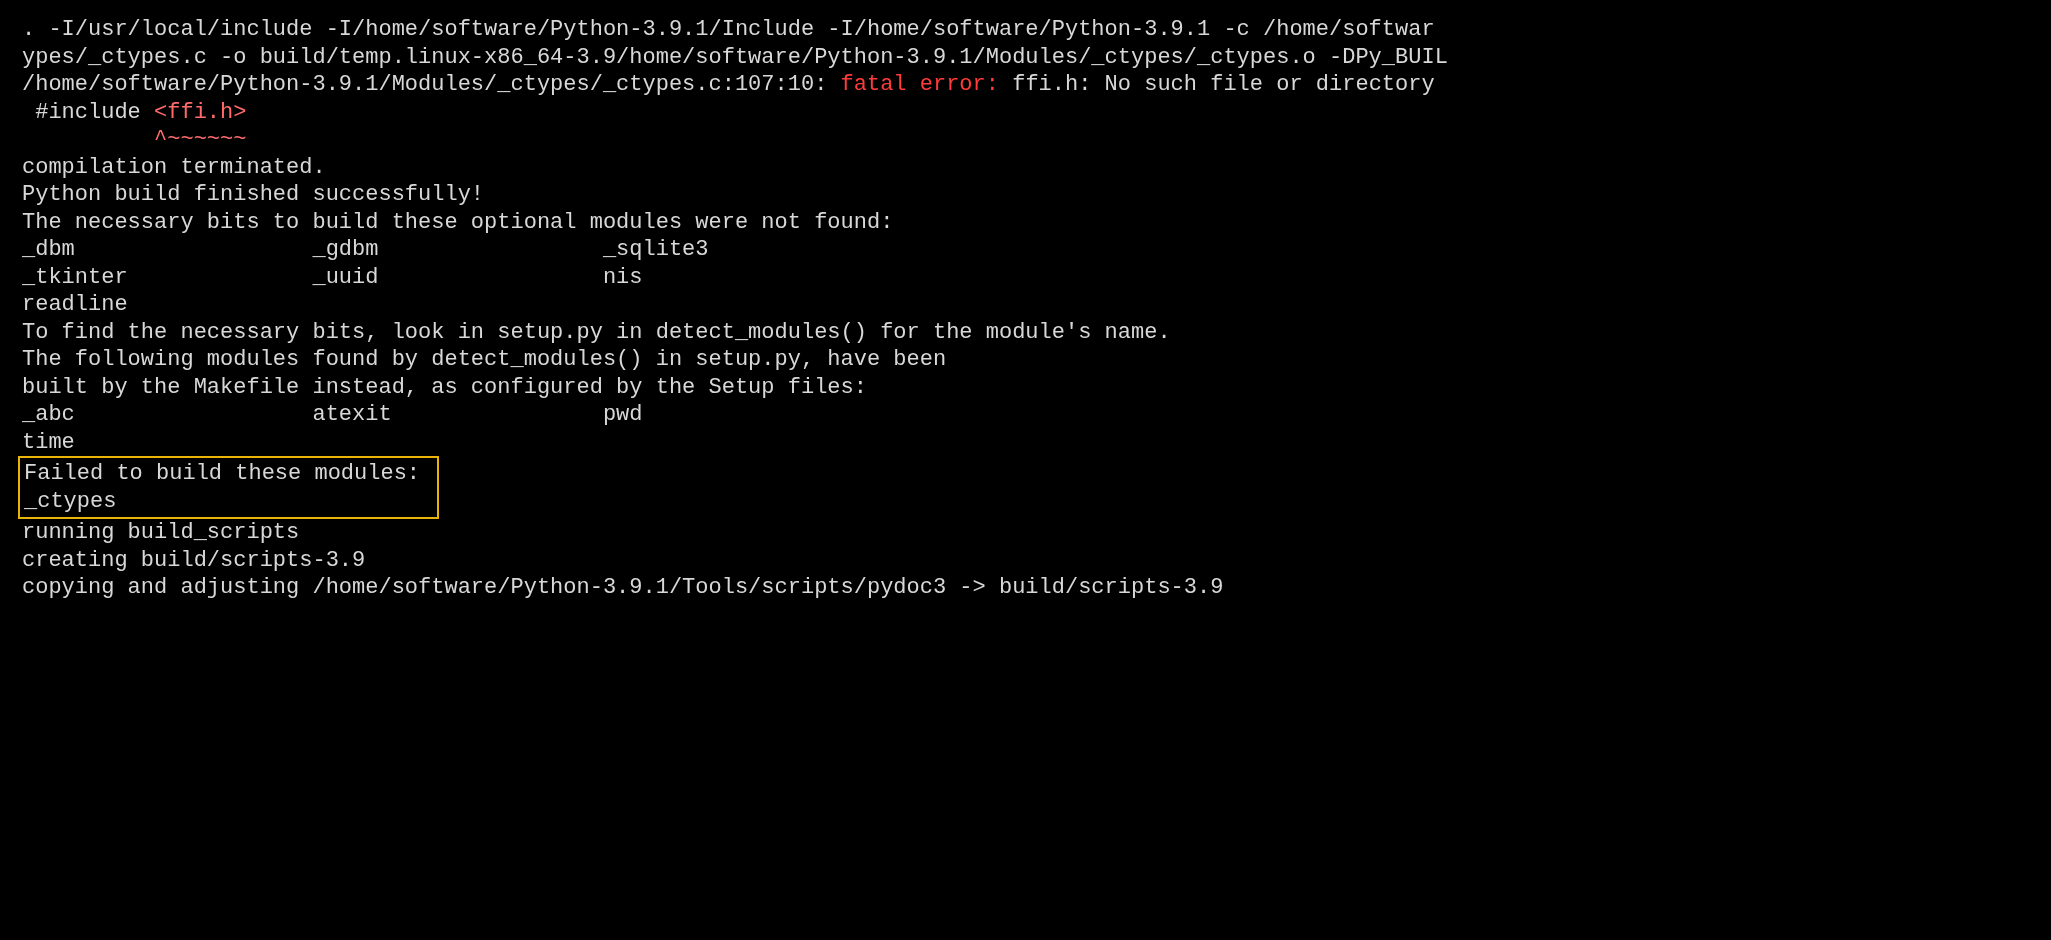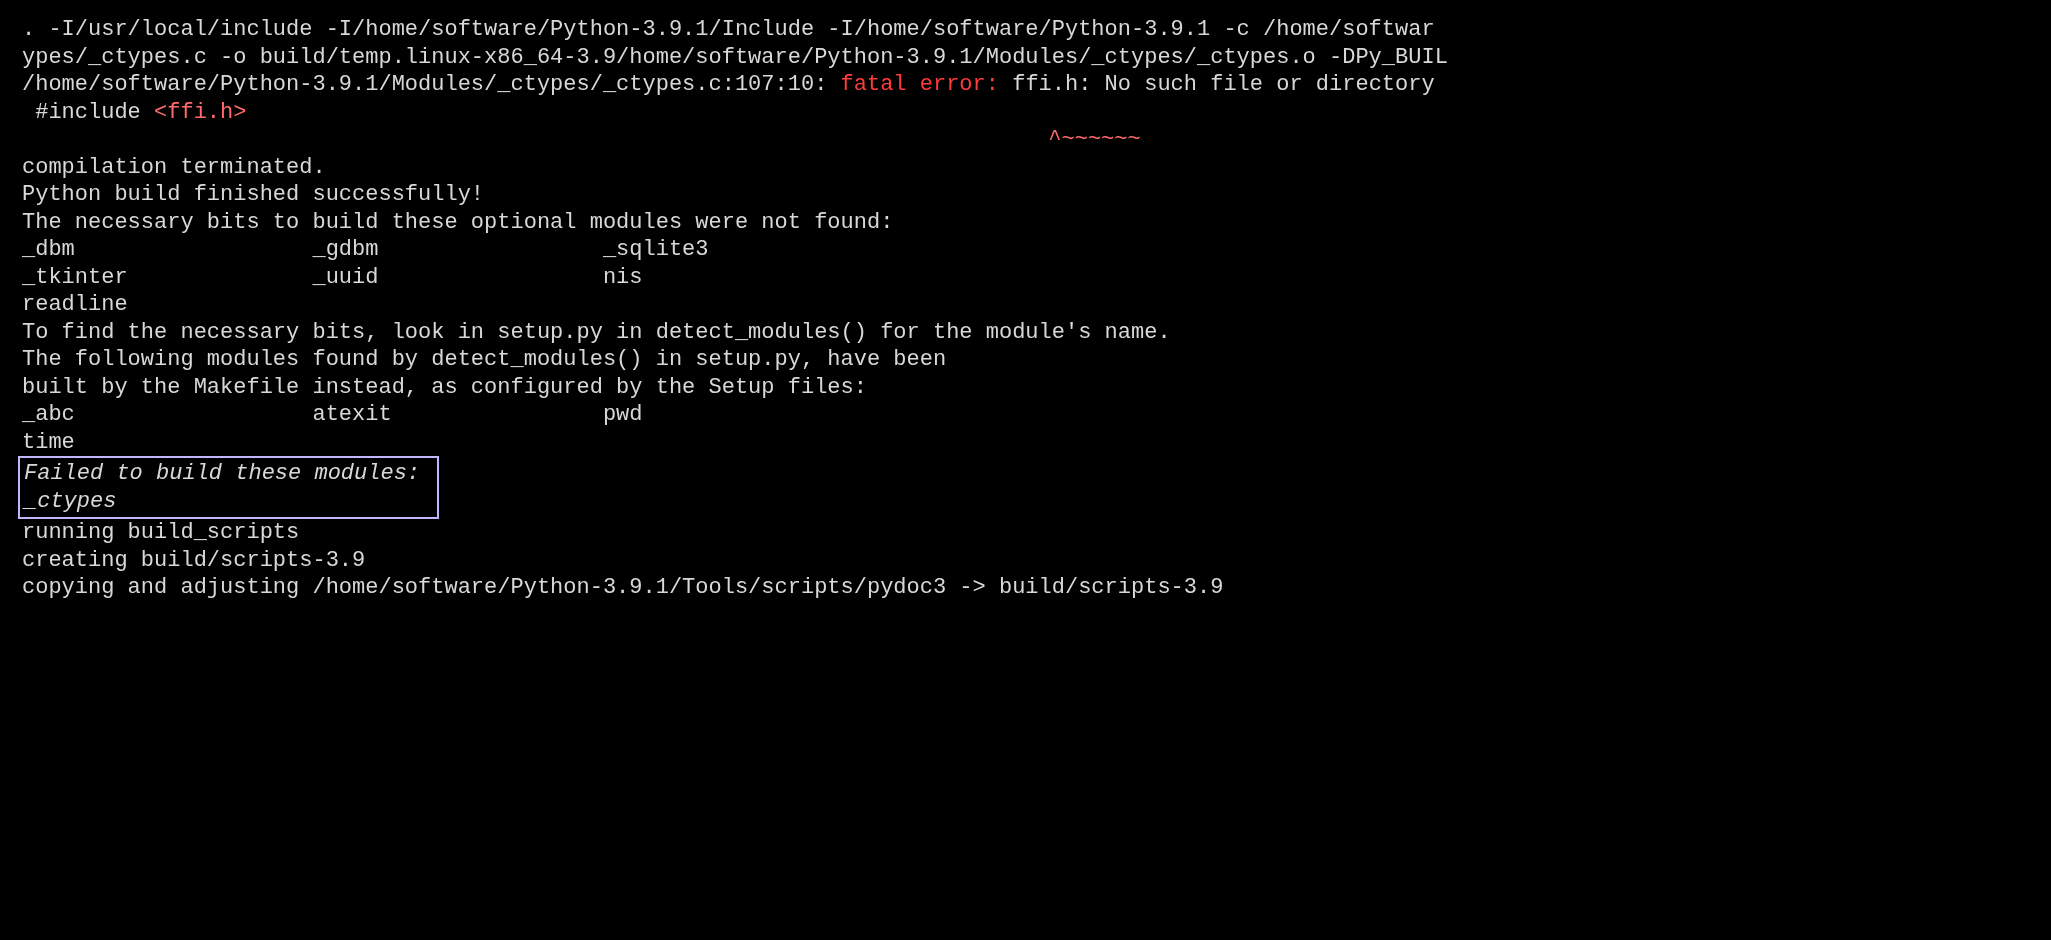--- a/index.html
+++ b/index.html
@@ -21,27 +21,25 @@
     font-family: inherit;
     font-size: inherit;
     line-height: inherit;
   }
   .red-bold {
     color: #ff3b3b;
     font-weight: normal;
   }
   .red {
     color: #ff6b6b;
-    text-align: center;
   }
   .highlight-box {
-    border: 2px solid #c4b5fd;
+    border: 2px solid #eab308;
     padding: 2px 4px;
     display: inline-block;
     margin-left: -4px;
-    font-style: italic;
   }
   .line { display:block; }
 </style>
 </head>
 <body>
 
 <pre><span class="line">. -I/usr/local/include -I/home/software/Python-3.9.1/Include -I/home/software/Python-3.9.1 -c /home/softwar</span><span class="line">ypes/_ctypes.c -o build/temp.linux-x86_64-3.9/home/software/Python-3.9.1/Modules/_ctypes/_ctypes.o -DPy_BUIL</span><span class="line"><span>/home/software/Python-3.9.1/Modules/_ctypes/_ctypes.c:107:10: </span><span class="red-bold">fatal error: </span><span>ffi.h: No such file or directory</span></span><span class="line"><span> #include </span><span class="red">&lt;ffi.h&gt;</span></span><span class="line red">          ^~~~~~~</span><span class="line">compilation terminated.</span><span class="line"></span><span class="line">Python build finished successfully!</span><span class="line">The necessary bits to build these optional modules were not found:</span><span class="line">_dbm                  _gdbm                 _sqlite3           </span><span class="line">_tkinter              _uuid                 nis                </span><span class="line">readline                                                       </span><span class="line">To find the necessary bits, look in setup.py in detect_modules() for the module's name.</span><span class="line"></span><span class="line"></span><span class="line">The following modules found by detect_modules() in setup.py, have been</span><span class="line">built by the Makefile instead, as configured by the Setup files:</span><span class="line">_abc                  atexit                pwd                </span><span class="line">time                                                           </span><span class="line"></span><span class="line"><span class="highlight-box"><span class="line">Failed to build these modules:</span><span class="line">_ctypes                        </span></span></span><span class="line"></span><span class="line">running build_scripts</span><span class="line">creating build/scripts-3.9</span><span class="line">copying and adjusting /home/software/Python-3.9.1/Tools/scripts/pydoc3 -&gt; build/scripts-3.9</span></pre>
 
 </body></html>

